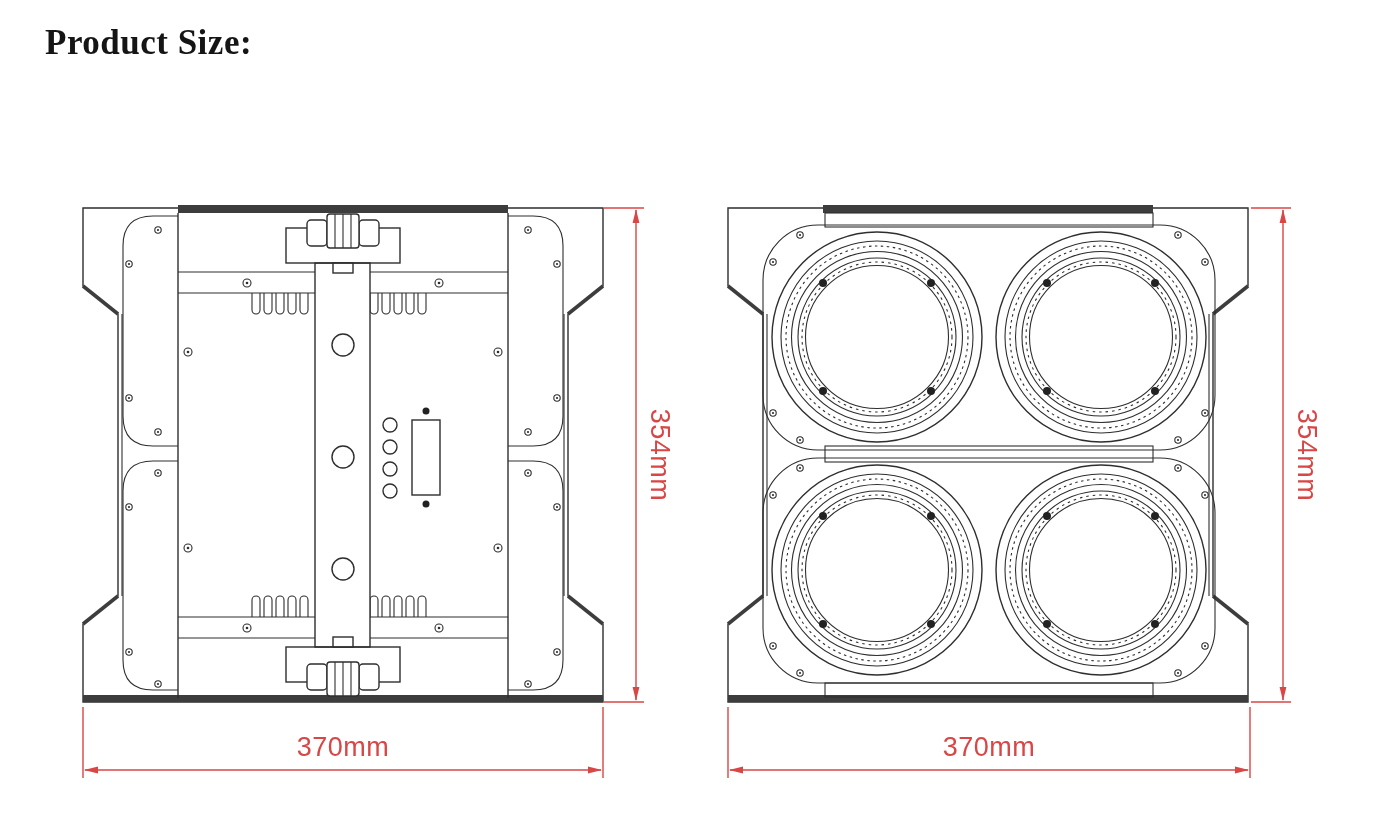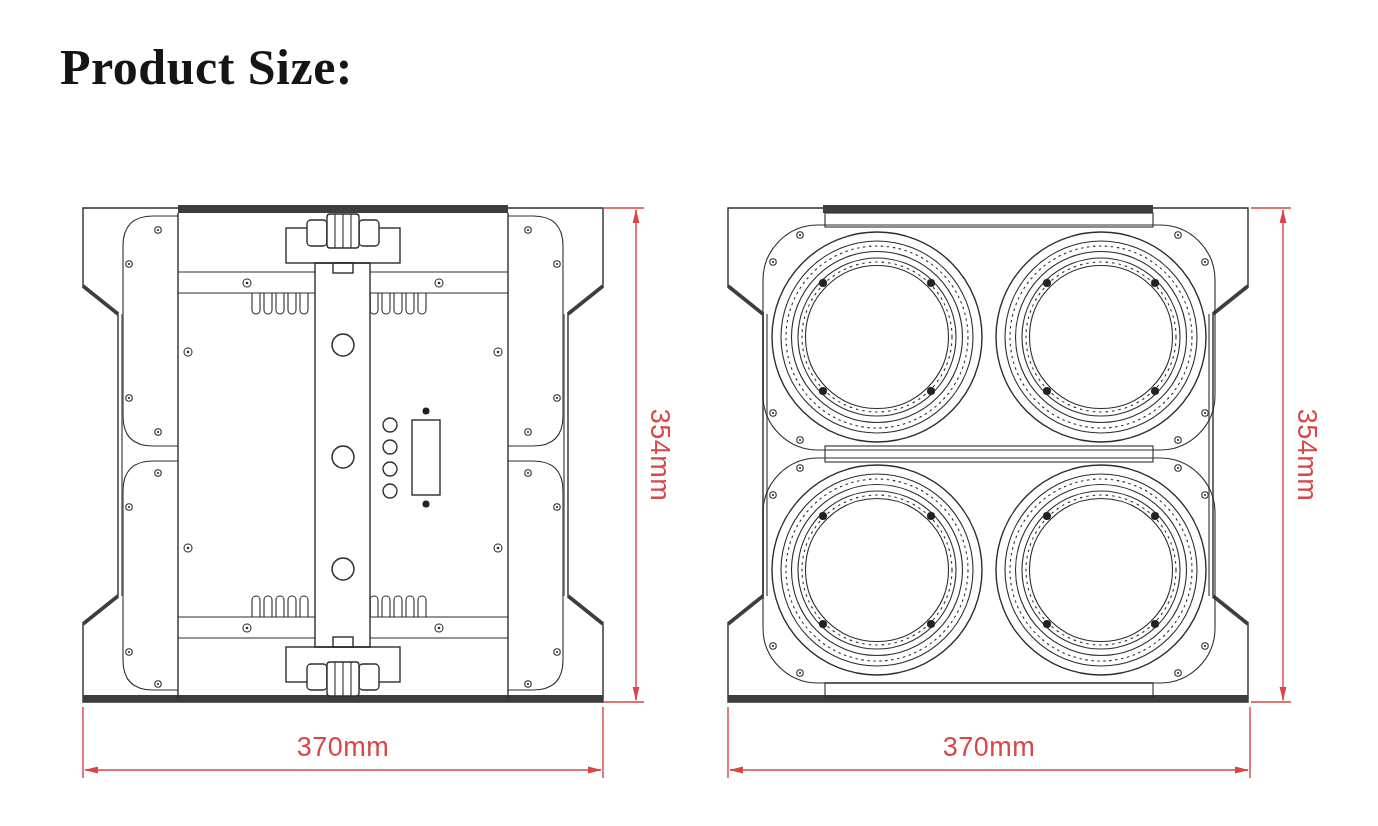--- a/index.html
+++ b/index.html
@@ -1,23 +1,23 @@
 <!DOCTYPE html>
 <html style="--line: #2e2e2e; --dim: #d84646; --bg: #ffffff;"><head>
 <meta charset="utf-8">
 <style>
   html,body{margin:0;padding:0;background:#fff;}
   .canvas{
     position:relative;width:1378px;height:826px;background:var(--bg,#ffffff);
     font-family:"Liberation Sans",sans-serif;overflow:hidden;
   }
   .page-title{
-    position:absolute;left:42px;top:20px;margin:18px;
+    position:absolute;left:42px;top:20px;margin:3px;
     font-family:"Liberation Serif","DejaVu Serif",serif;
-    font-weight:bold;font-size:50px;color:#151515;letter-spacing:0.5px;
+    font-weight:bold;font-size:35px;color:#151515;letter-spacing:0.5px;
   }
   svg{position:absolute;left:0;top:0;}
   .ln{stroke:var(--line,#2e2e2e);fill:none;stroke-width:1.4;}
   .lnthin{stroke:var(--line,#2e2e2e);fill:none;stroke-width:1.1;}
   .lnthick{stroke:#3d3d3d;fill:none;stroke-width:3.6;}
   .bar{fill:#3d3d3d;stroke:none;}
   .wfill{fill:#ffffff;stroke:var(--line,#2e2e2e);stroke-width:1.4;}
   .dim{stroke:var(--dim,#d84646);fill:none;stroke-width:1.4;}
   .dimfill{fill:var(--dim,#d84646);stroke:none;}
   .dimtext{

